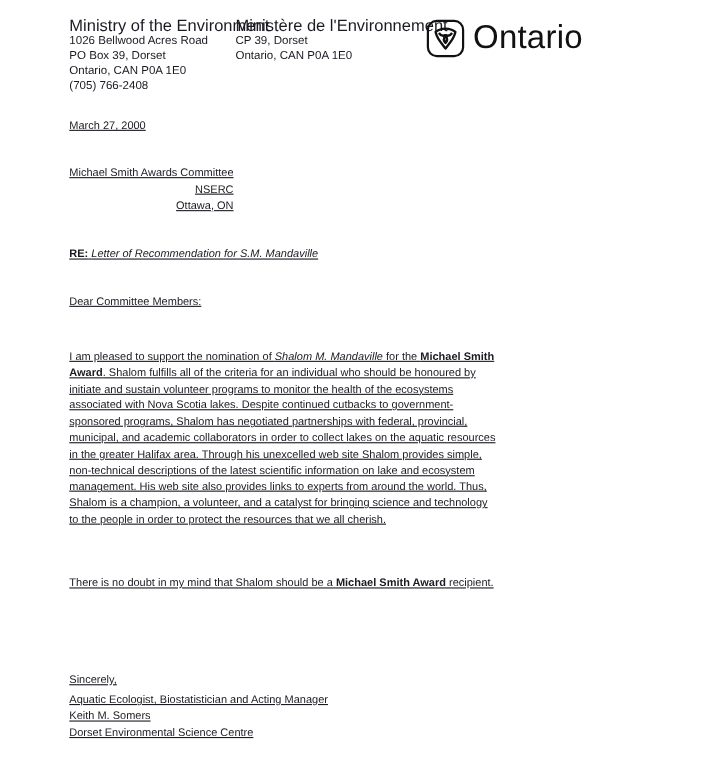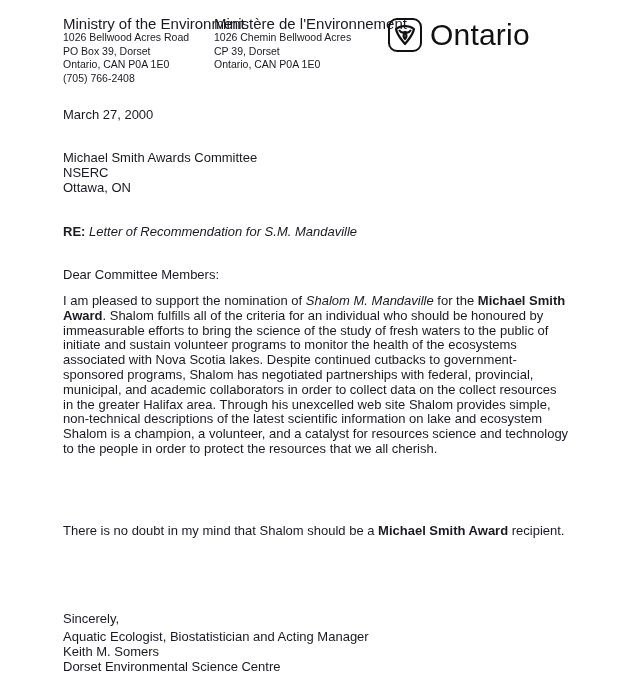--- a/index.html
+++ b/index.html
@@ -4,21 +4,21 @@
 <style>
   html, body { margin: 0; padding: 0; background: #ffffff; }
   body {
     width: 638px; height: 689px; position: relative; overflow: hidden;
     font-family: "Liberation Sans", "DejaVu Sans", sans-serif;
     color: #1a1a22;
   }
   .abs { position: absolute; }
   .hdr { font-size: 10.5px; line-height: 13.6px; white-space: nowrap; }
   .hdr .first { font-size: 15px; line-height: 14px; text-align: right; }
-  .t { font-size: 13px; line-height: 14.8px; white-space: nowrap; }
+  .t { font-size: 10px; line-height: 14.8px; white-space: nowrap; text-decoration: underline; }
   .ln { display: block; height: 14.8px; }
   b { font-weight: bold; }
   i { font-style: italic; }
   .logo { left: 388px; top: 18px; display: flex; align-items: flex-start; }
   .logo-box {
     width: 34px; height: 34px; border: 2.5px solid #111; border-radius: 9px;
     box-sizing: border-box; display: flex; align-items: center; justify-content: center;
   }
   .logo-text { font-size: 30px; margin-left: 8px; color: #111; letter-spacing: 0.2px; line-height: 34px; }
 </style>
@@ -28,62 +28,61 @@
 <div class="abs hdr" style="left:63px; top:17px;">
   <div class="first">Ministry of the Environment</div>
   <div>1026 Bellwood Acres Road</div>
   <div>PO Box 39, Dorset</div>
   <div>Ontario, CAN P0A 1E0</div>
   <div>(705) 766-2408</div>
 </div>
 
 <div class="abs hdr" style="left:214px; top:17px;">
   <div class="first">Ministère de l'Environnement</div>
-  <div>1026 Chemin Bellwood Acres</div>
   <div>CP 39, Dorset</div>
   <div>Ontario, CAN P0A 1E0</div>
 </div>
 
 <div class="abs logo">
   <div class="logo-box">
     <svg width="24" height="24" viewBox="0 0 24 24" fill="none" stroke="#111" stroke-width="2.2" stroke-linejoin="round">
       <path d="M3 6 C8 2, 16 2, 21 6 C20 12, 16 16, 12 21 C8 16, 4 12, 3 6 Z"></path>
       <path d="M12 9 C10 12, 10 14, 12 16 C14 14, 14 12, 12 9 Z"></path>
       <path d="M6 7 C8 10, 10 10, 12 9 M18 7 C16 10, 14 10, 12 9"></path>
     </svg>
   </div>
   <span class="logo-text">Ontario</span>
 </div>
 
 <div class="abs t" style="left:63px; top:108px;">March 27, 2000</div>
 
-<div class="abs t" style="left:63px; top:151px;">
+<div class="abs t" style="left:63px; top:151px;text-align:right;">
   <span class="ln">Michael Smith Awards Committee</span>
   <span class="ln">NSERC</span>
   <span class="ln">Ottawa, ON</span>
 </div>
 
 <div class="abs t" style="left:63px; top:225px;">
   <b>RE:</b>
   <i>Letter of Recommendation for S.M. Mandaville</i>
 </div>
 
 <div class="abs t" style="left:63px; top:268px;">Dear Committee Members:</div>
 
-<div class="abs t" style="left:63px; top:294px;">
+<div class="abs t" style="left:63px; top:318px;">
   <span class="ln"><span>I am pleased to support the nomination of </span><i>Shalom M. Mandaville</i><span> for the </span><b>Michael Smith</b></span>
   <span class="ln"><b>Award</b><span>.  Shalom fulfills all of the criteria for an individual who should be honoured by</span></span>
-  <span class="ln">immeasurable efforts to bring the science of the study of fresh waters to the public of</span>
   <span class="ln">initiate and sustain volunteer programs to monitor the health of the ecosystems</span>
   <span class="ln">associated with Nova Scotia lakes.  Despite continued cutbacks to government-</span>
   <span class="ln">sponsored programs, Shalom has negotiated partnerships with federal, provincial,</span>
-  <span class="ln">municipal, and academic collaborators in order to collect data on the collect resources</span>
+  <span class="ln">municipal, and academic collaborators in order to collect lakes on the aquatic resources</span>
   <span class="ln">in the greater Halifax area.  Through his unexcelled web site Shalom provides simple,</span>
   <span class="ln">non-technical descriptions of the latest scientific information on lake and ecosystem</span>
-  <span class="ln">Shalom is a champion, a volunteer, and a catalyst for resources science and technology</span>
+  <span class="ln">management.  His web site also provides links to experts from around the world. Thus,</span>
+  <span class="ln">Shalom is a champion, a volunteer, and a catalyst for bringing science and technology</span>
   <span class="ln">to the people in order to protect the resources that we all cherish.</span>
 </div>
 
 <div class="abs t" style="left:63px; top:524px;">
   <span class="ln"><span>There is no doubt in my mind that Shalom should be a </span><b>Michael Smith Award</b><span> recipient.</span></span>
 </div>
 
 <div class="abs t" style="left:63px; top:612px;">Sincerely,</div>
 
 <div class="abs t" style="left:63px; top:630px;">

